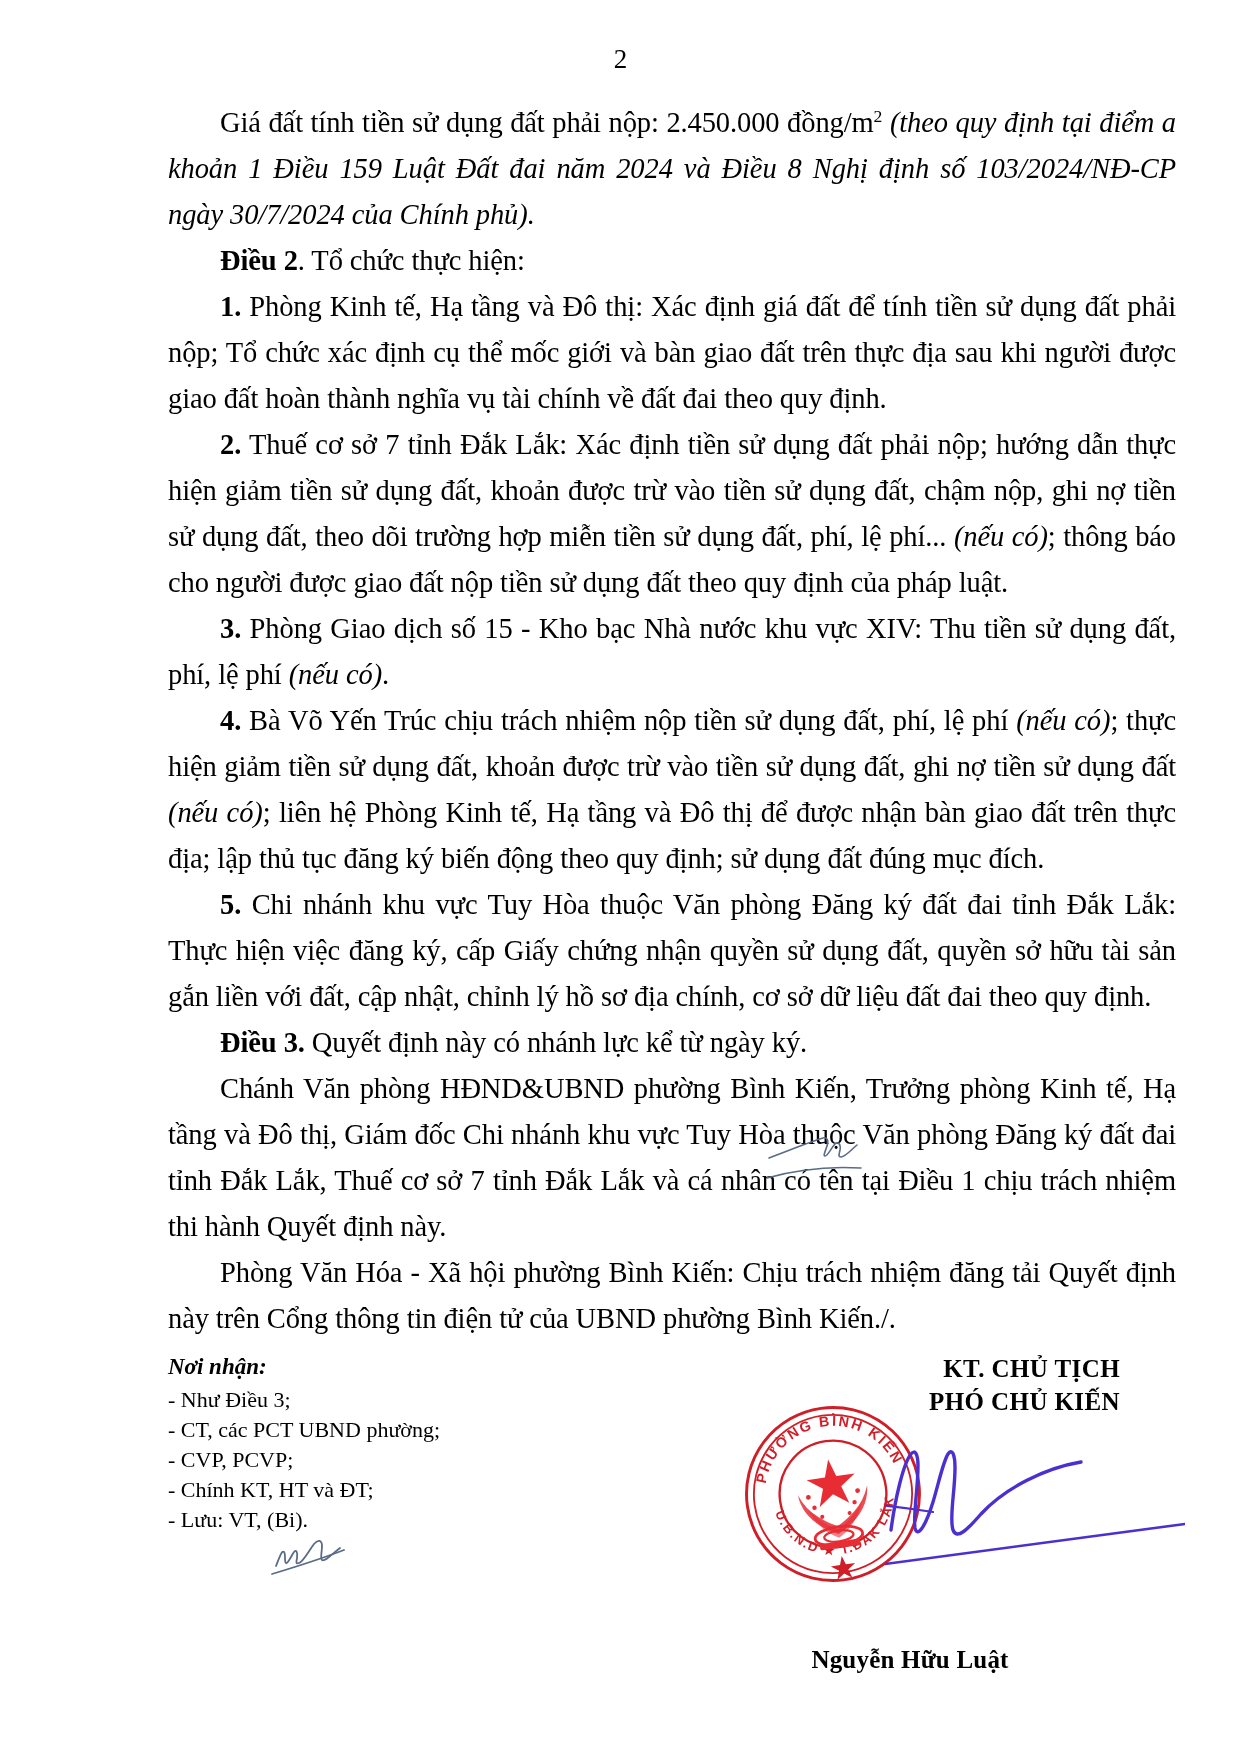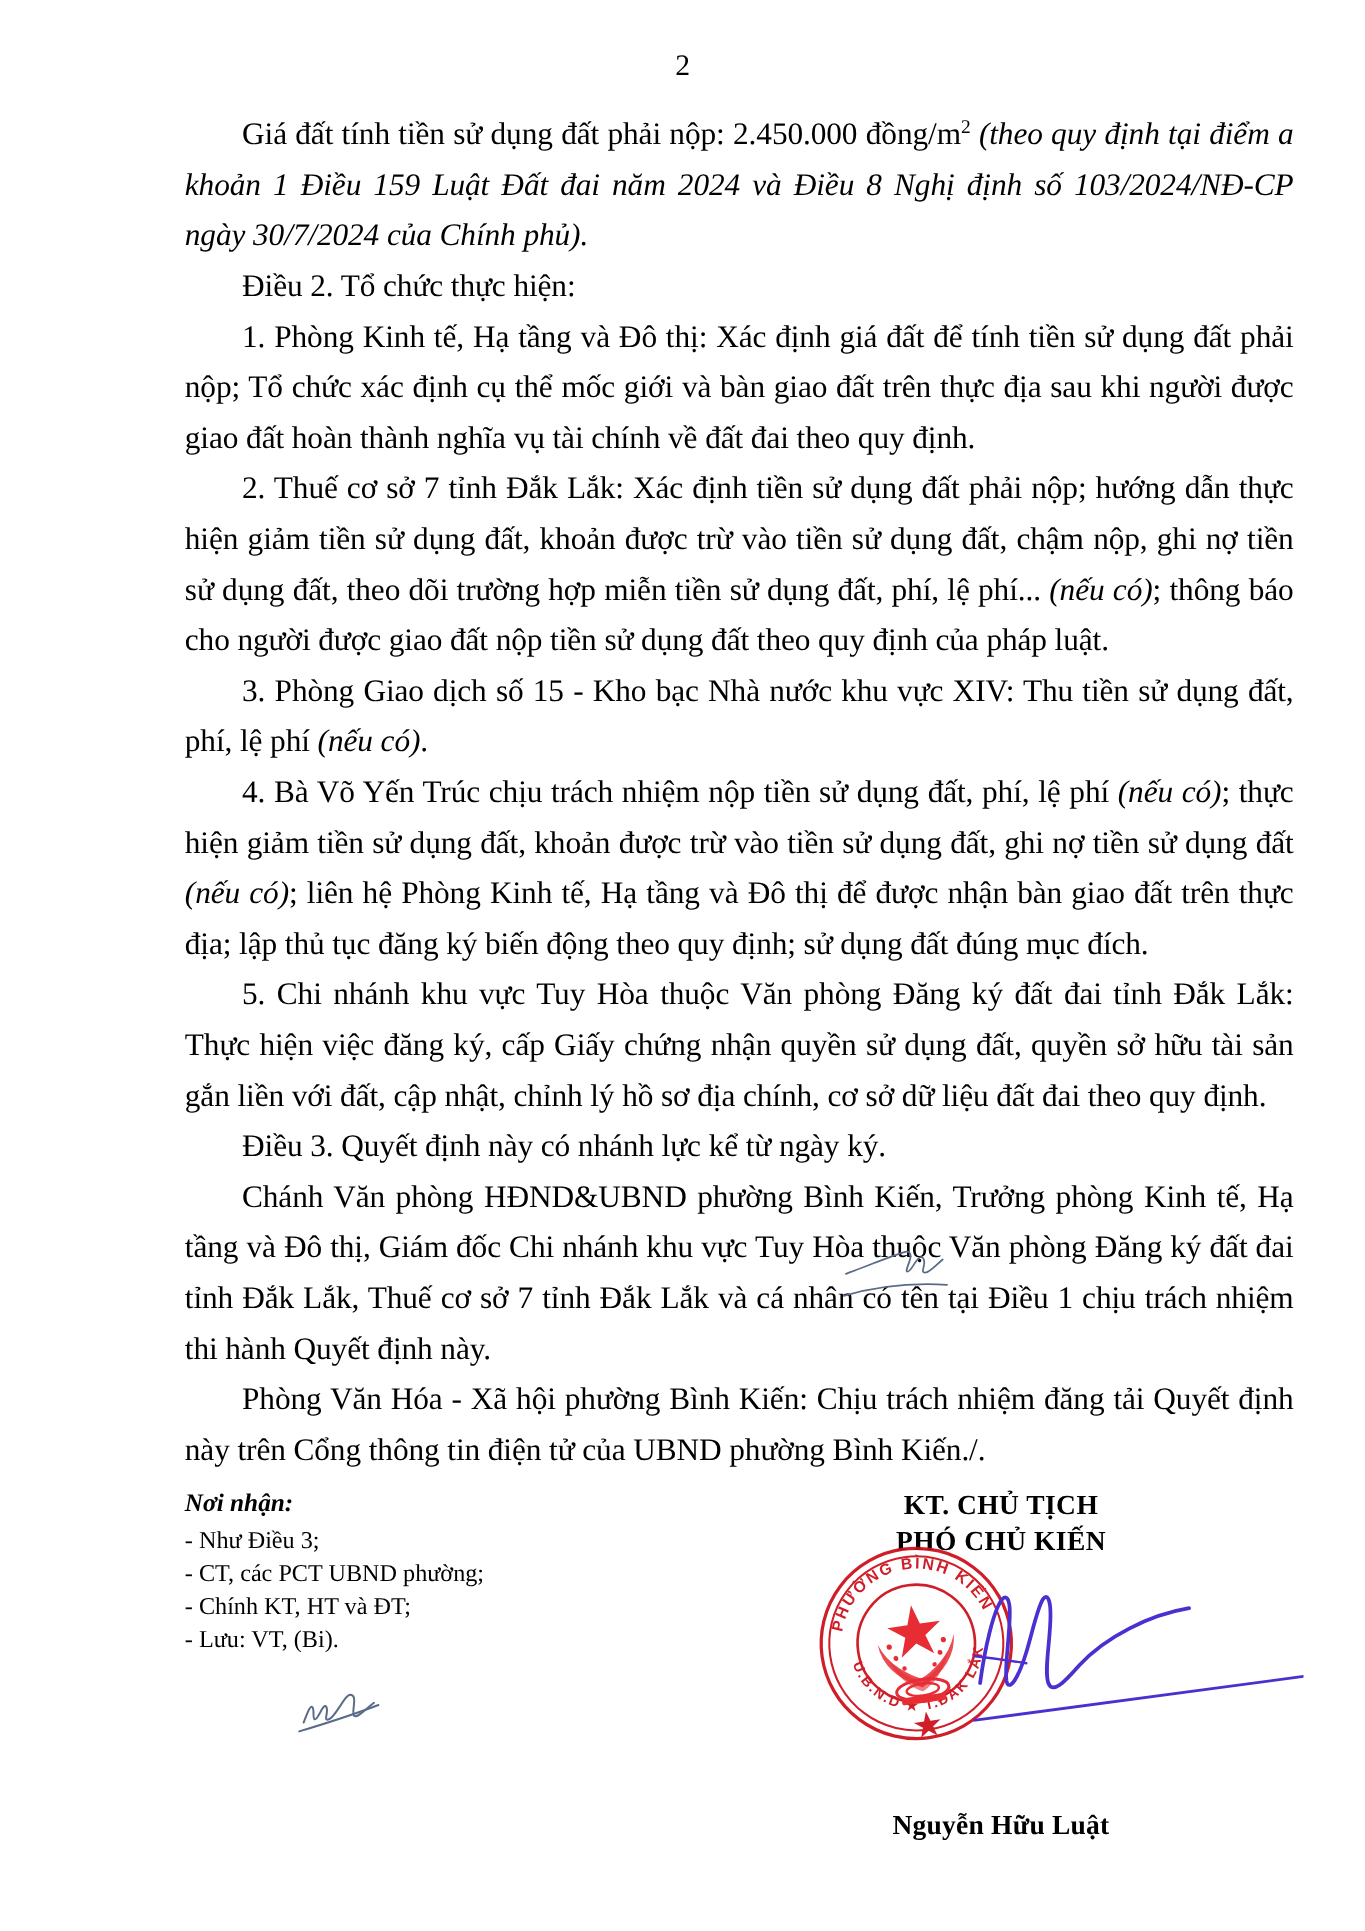--- a/index.html
+++ b/index.html
@@ -36,21 +36,21 @@
     font-size: 28.5px;
     line-height: 46px;
     text-align: justify;
     text-indent: 52px;
     text-justify: inter-word;
     letter-spacing: -0.1px;
   }
   p.para.last-line-left {
     text-align-last: left;
   }
-  b.bold { font-weight: normal; }
+  b.bold { font-weight: bold; }
   i.ital { font-style: italic; }
   sup.sup { font-size: 0.62em; vertical-align: super; line-height: 0; }
 
   
   .footer {
     position: absolute;
     top: 1352px;
     left: 0;
     width: 1020px;
     height: 400px;
@@ -71,21 +71,21 @@
   .recipients-item {
     font-size: 22px;
     line-height: 30px;
     white-space: nowrap;
   }
   .sig-block {
     position: absolute;
     left: 700px;
     top: 0;
     width: 420px;
-    text-align: center;
+    text-align: right;
   }
   .sig-title {
     font-size: 25px;
     font-weight: bold;
     line-height: 33px;
     letter-spacing: 0.4px;
   }
   .sig-name {
     position: absolute;
     left: 700px;
@@ -151,20 +151,21 @@
     <p class="para"><span>Phòng Văn Hóa - Xã hội phường Bình Kiến: Chịu trách nhiệm đăng tải Quyết định này trên Cổng thông tin điện tử của UBND phường Bình Kiến./.</span></p>
   </div>
 
   <div class="footer">
 
     <div class="recipients">
       <div class="recipients-title">Nơi nhận:</div>
       <div>
         <div class="recipients-item">- Như Điều 3;</div>
         <div class="recipients-item">- CT, các PCT UBND phường;</div>
+        <div class="recipients-item">- CVP, PCVP;</div>
         <div class="recipients-item">- Chính KT, HT và ĐT;</div>
         <div class="recipients-item">- Lưu: VT, (Bi).</div>
       </div>
     </div>
 
     <div class="sig-block">
       <div class="sig-title">KT. CHỦ TỊCH</div>
       <div class="sig-title">PHÓ CHỦ KIẾN</div>
     </div>
 

